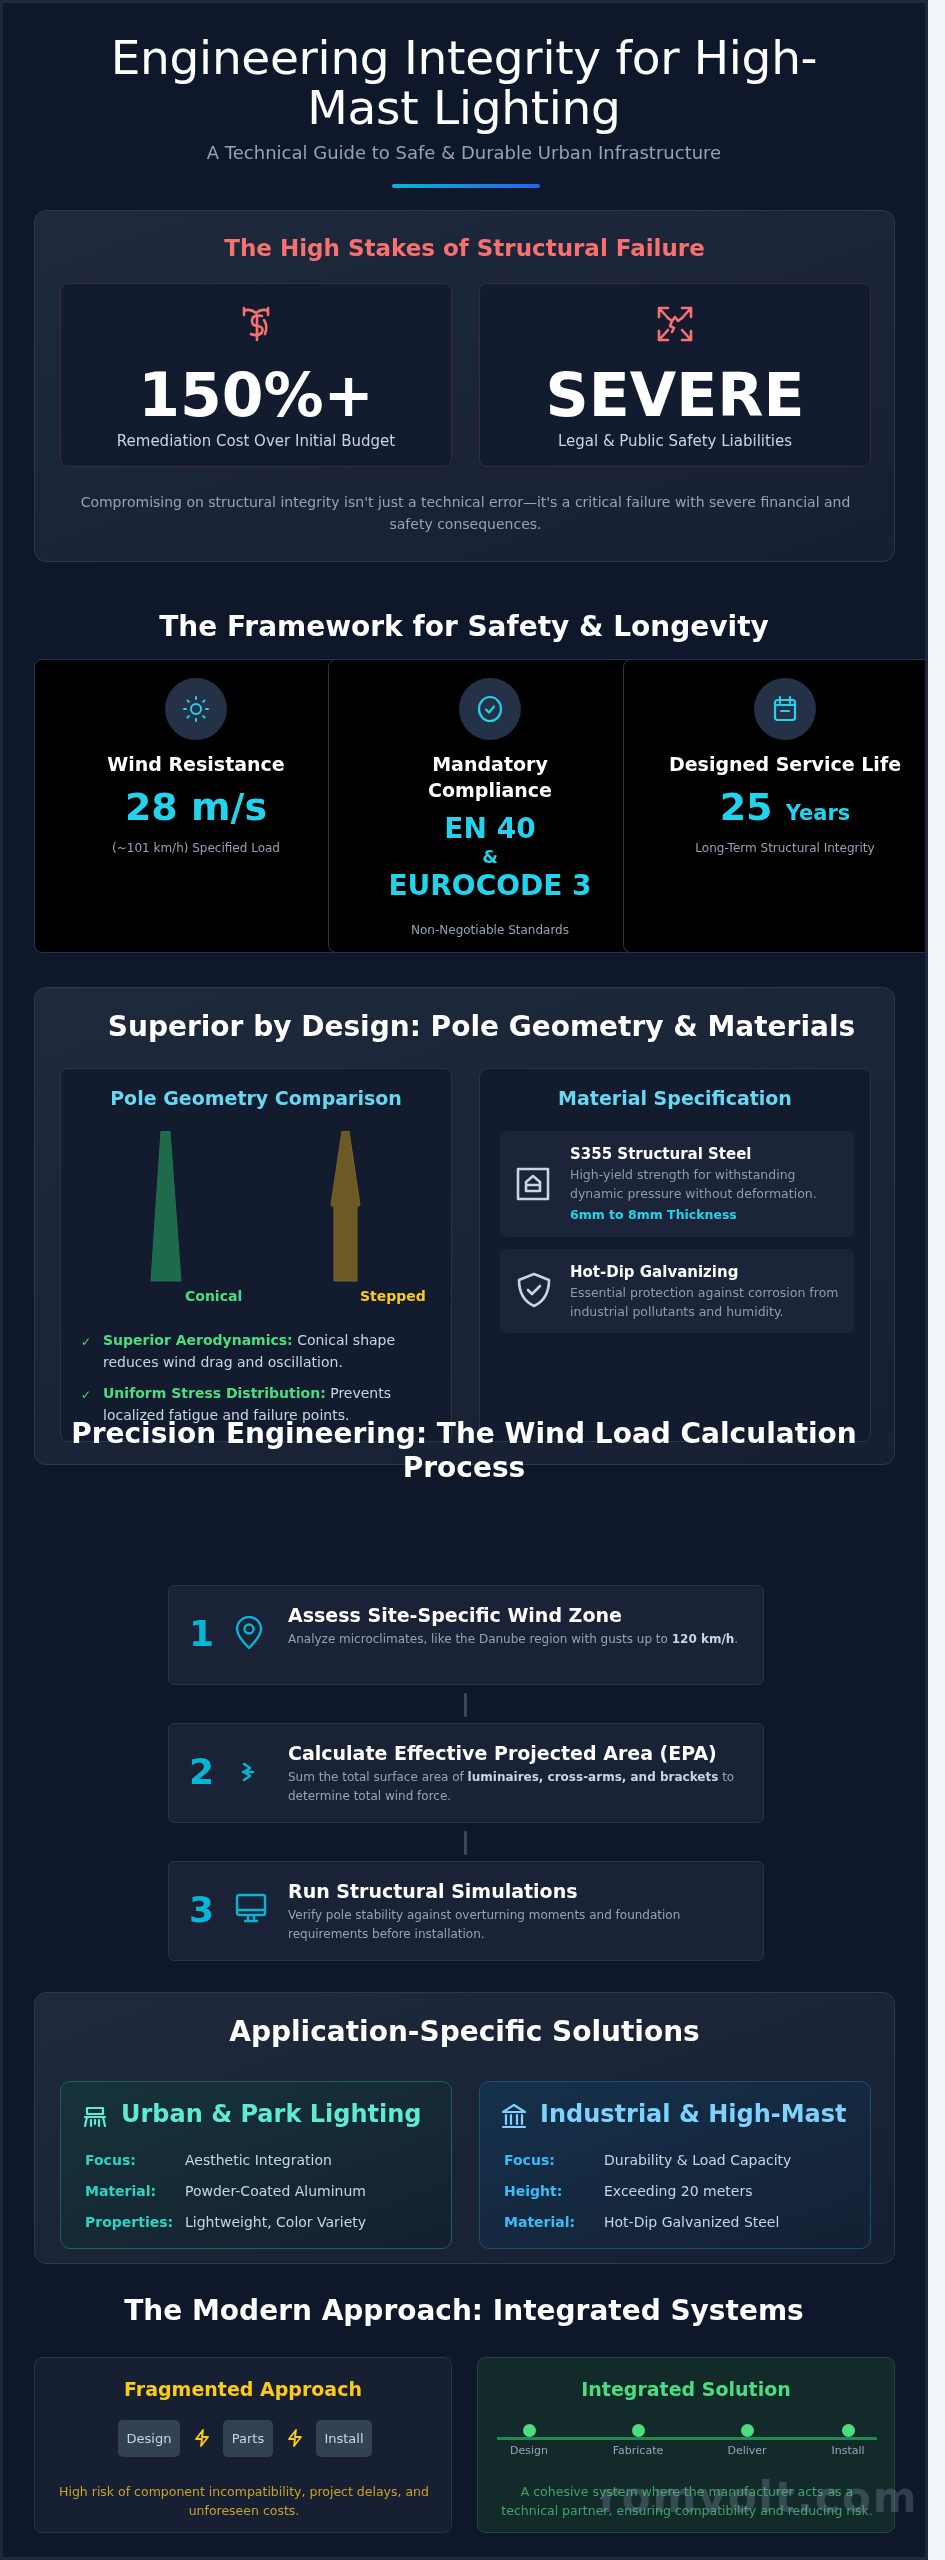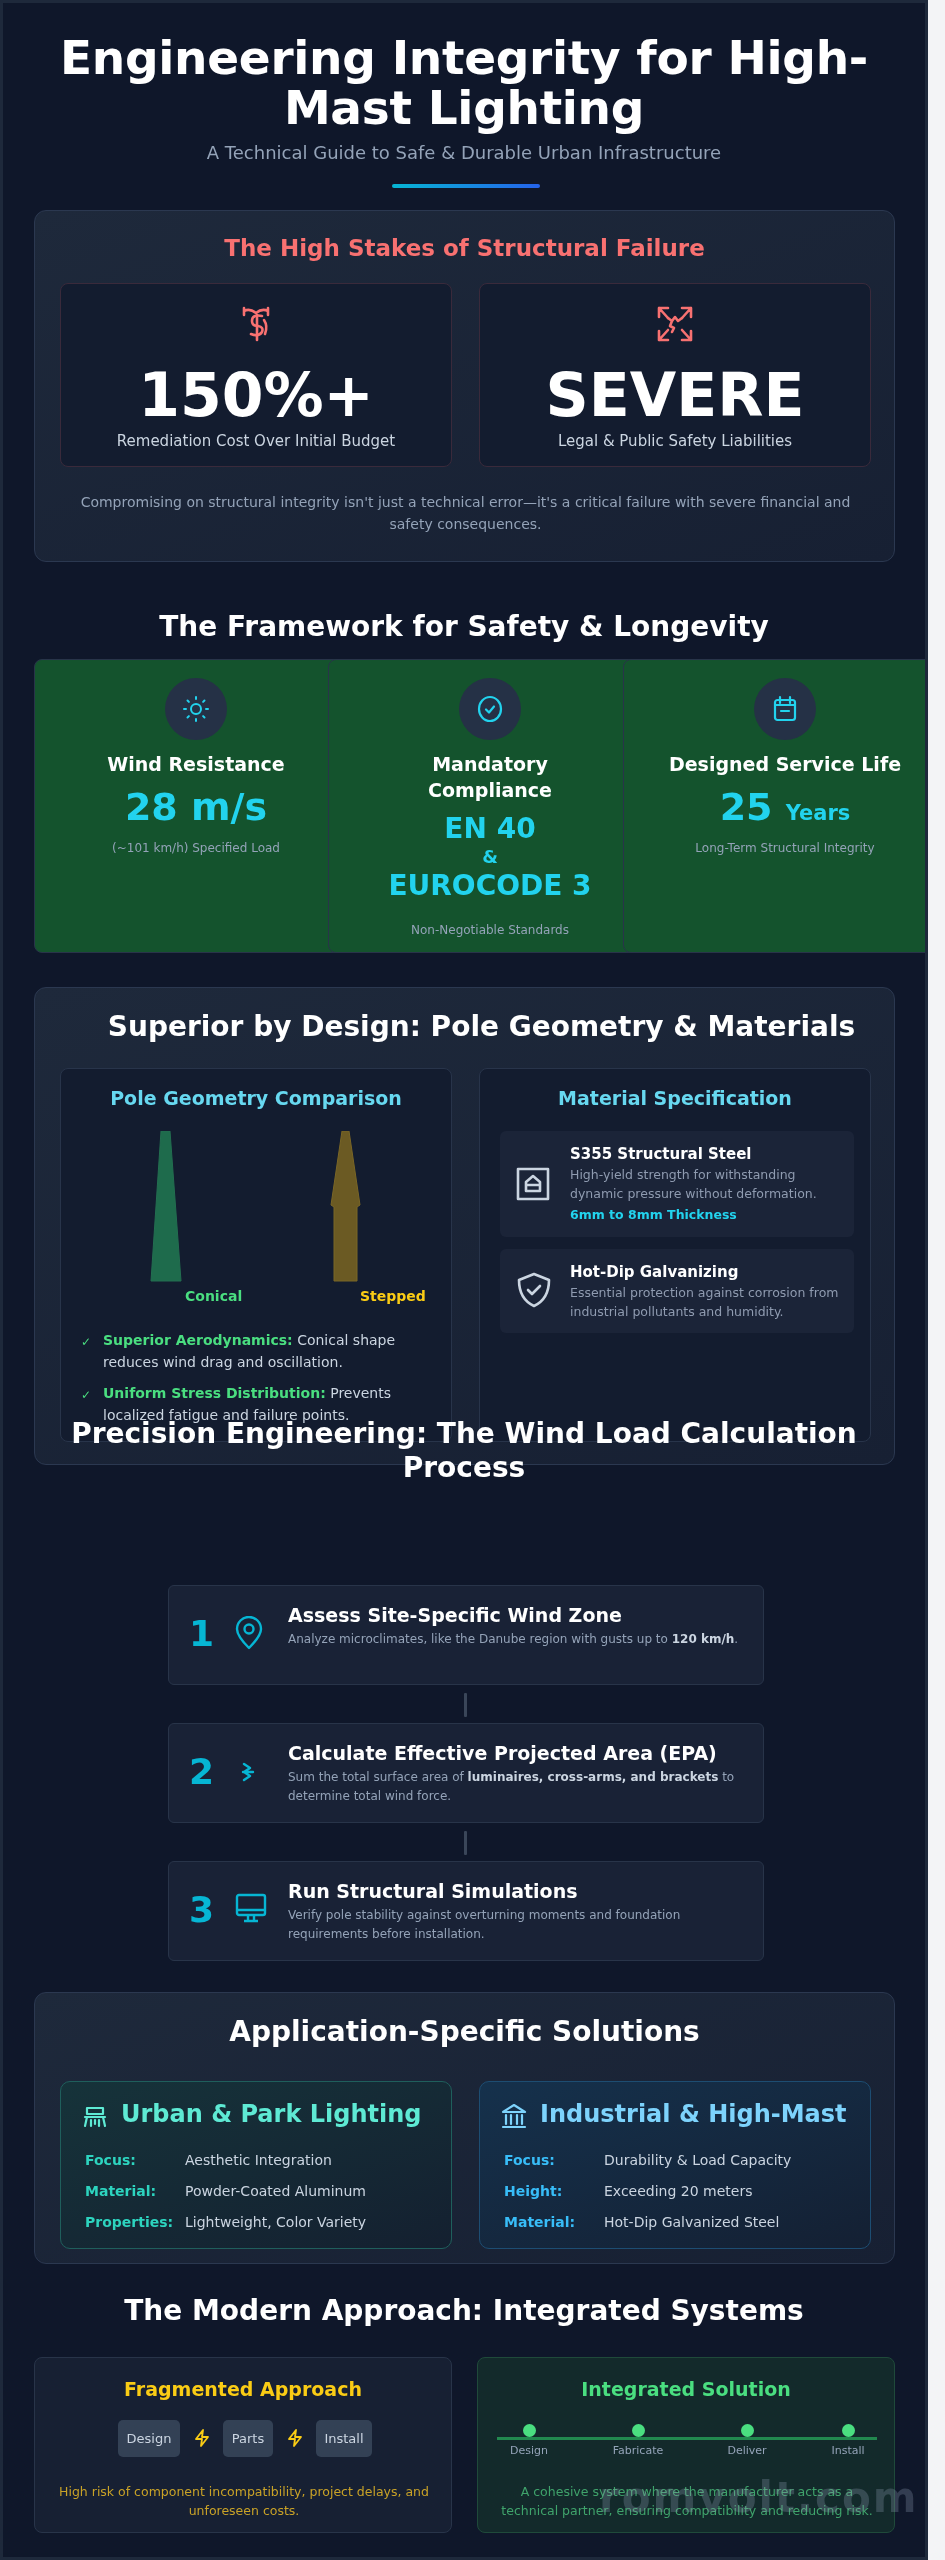--- a/index.html
+++ b/index.html
@@ -7,21 +7,21 @@
   body { font-family: "DejaVu Sans", sans-serif; color: #f8fafc; position: relative; }
   .page {
     position: absolute; left: 0; top: 0; width: 928px; height: 2560px;
     background: #0f172a; border: 3px solid #1e293b;
     overflow: hidden;
   }
   .abs { position: absolute; }
 
   
   .hero-title { position: absolute; left: 0; width: 922px; top: 30px; text-align: center;
-    font-size: 47px; font-weight: bold; line-height: 50px; color: #ffffff; letter-spacing: -0.3px; }
+    font-size: 47px; font-weight: normal; line-height: 50px; color: #ffffff; letter-spacing: -0.3px; }
   .hero-sub { position: absolute; left: 0; width: 922px; top: 139px; text-align: center;
     font-size: 18px; color: #94a3b8; }
   .hero-bar { position: absolute; left: 389px; top: 181px; width: 148px; height: 4px; border-radius: 2px;
     background: linear-gradient(90deg, #06b6d4, #2563eb); }
 
   
   .section {
     position: absolute; left: 31px; width: 861px; border-radius: 12px;
     background: linear-gradient(160deg, #1e293b 0%, #172033 100%);
     border: 1px solid #2b3850;
@@ -33,21 +33,21 @@
     background: #131c2f; border: 1px solid #3a2a3b; text-align: center; }
   .stat-icon { position: absolute; top: 20px; left: 50%; margin-left: -16px; width: 32px; height: 40px; }
   .stat-big { position: absolute; left: 0; width: 100%; top: 76px; font-size: 60px; font-weight: bold; color: #fff; line-height: 70px; }
   .stat-lbl { position: absolute; left: 0; width: 100%; top: 148px; font-size: 15px; color: #cbd5e1; }
   .stakes-note { position: absolute; left: 40px; width: 781px; top: 280px; text-align: center;
     font-size: 14px; line-height: 22px; color: #94a3b8; }
 
   
   .h2 { position: absolute; left: 0; width: 922px; text-align: center; font-size: 28px; font-weight: bold; color: #fff; line-height: 34px; }
   .fw-card { position: absolute; top: 656px; width: 324px; height: 294px; border-radius: 8px;
-    background: #14532d; border: 1px solid #283449; text-align: center; }
+    background: #000000; border: 1px solid #283449; text-align: center; }
   .fw-iconwrap { position: absolute; left: 50%; margin-left: -31px; top: 18px; width: 62px; height: 62px; border-radius: 31px; background: #253146; }
   .fw-iconwrap svg { position: absolute; left: 17px; top: 17px; }
   .fw-title { position: absolute; left: 0; width: 100%; top: 91px; font-size: 19px; font-weight: bold; line-height: 26px; color: #fff; }
   .fw-val { position: absolute; left: 0; width: 100%; font-weight: bold; color: #22d3ee; }
   .fw-sub { position: absolute; left: 0; width: 100%; font-size: 12px; color: #94a3b8; }
 
   
   .inner-card { position: absolute; top: 80px; width: 392px; height: 374px; border-radius: 8px; background: #131c2f; border: 1px solid #28344a; }
   .inner-title { position: absolute; left: 0; width: 100%; top: 18px; text-align: center; font-size: 19px; font-weight: bold; color: #67d8f0; }
   .pole-lbl { position: absolute; font-size: 14px; font-weight: bold; margin-left: 47px; }

